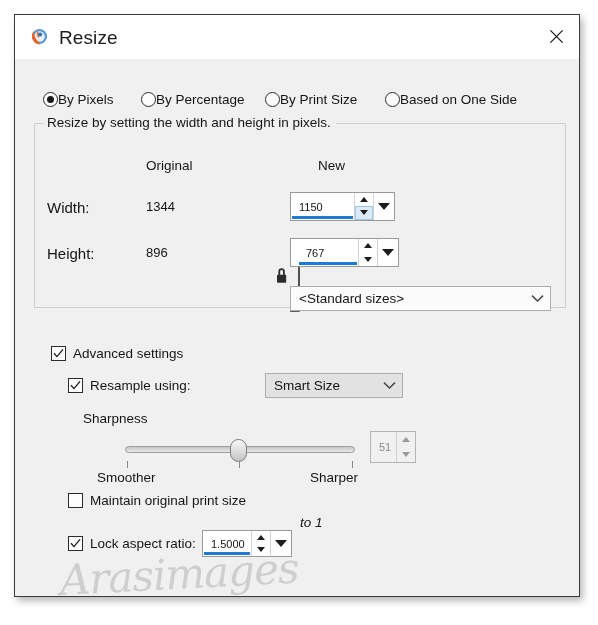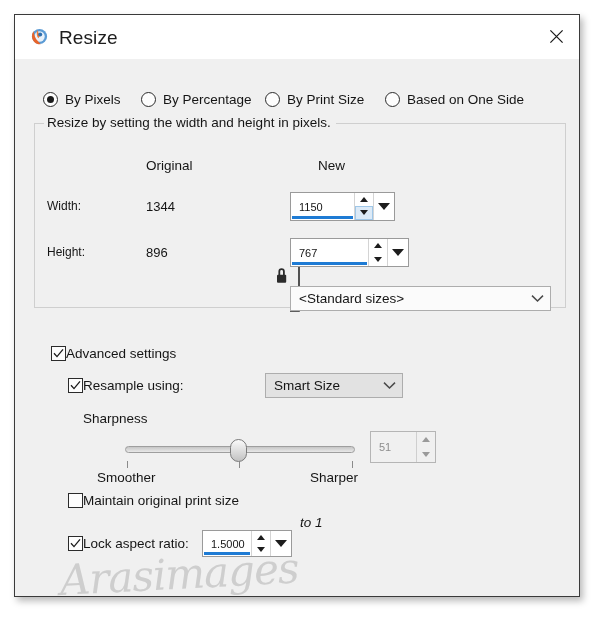--- a/index.html
+++ b/index.html
@@ -39,21 +39,21 @@
   }
   .close-btn svg{display:block;}
 
   .body-area{
     position:absolute;left:0;top:44px;right:0;bottom:0;
     background:#f0f0f0;
   }
 
   
   .radio-row{position:absolute;left:0;top:33px;width:100%;height:22px;}
-  .radio{position:absolute;display:flex;align-items:center;gap:7px;cursor:default;justify-content:flex-end;}
+  .radio{position:absolute;display:flex;align-items:center;cursor:default;justify-content:flex-end;}
   .radio .rdot{
     width:15px;height:15px;border-radius:50%;
     border:1.4px solid #2b2b2b;background:#fdfdfd;
     box-sizing:border-box;position:relative;flex:0 0 auto;
   }
   .radio.on .rdot:after{
     content:"";position:absolute;left:3px;top:3px;width:7px;height:7px;
     border-radius:50%;background:#1a1a1a;
   }
   .radio span{font-size:13.5px;color:#151515;white-space:nowrap;}
@@ -64,21 +64,21 @@
     border:1px solid #cfcfcf;box-sizing:border-box;
   }
   .group-legend{
     position:absolute;left:29px;top:56px;
     background:#f0f0f0;padding:0 5px 0 3px;
     font-size:13.5px;color:#151515;white-space:nowrap;
   }
 
   .col-hdr{position:absolute;font-size:13.5px;color:#151515;}
 
-  .field-label{position:absolute;font-size:12px;color:#151515;}
+  .field-label{position:absolute;font-size:15px;color:#151515;}
   .field-value{position:absolute;font-size:13px;color:#151515;}
 
   
   .spin{
     position:absolute;box-sizing:border-box;
     border:1px solid #9a9a9a;background:#ffffff;
     display:flex;align-items:stretch;
   }
   .spin .txt{
     flex:1;position:relative;display:flex;align-items:center;
@@ -123,21 +123,21 @@
     position:absolute;box-sizing:border-box;
     border:1px solid #adadad;background:#fbfbfb;
     display:flex;align-items:center;
   }
   .combo .ctext{flex:1;padding-left:8px;font-size:13.5px;color:#151515;}
   .combo .cbtn{width:26px;display:flex;align-items:center;justify-content:center;}
   .combo.grey{background:#e2e2e2;border:1px solid #adadad;}
   .chev{display:block;}
 
   
-  .cb{position:absolute;display:flex;align-items:center;cursor:default;}
+  .cb{position:absolute;display:flex;align-items:center;gap:7px;cursor:default;}
   .cb .box{
     width:15px;height:15px;border:1.4px solid #2b2b2b;background:#fdfdfd;
     box-sizing:border-box;position:relative;flex:0 0 auto;
   }
   .cb .box svg{position:absolute;left:1px;top:1px;}
   .cb label{font-size:13.5px;color:#151515;white-space:nowrap;}
 
   
   .slider-wrap{position:absolute;left:110px;top:375px;width:230px;height:46px;}
   .track{
@@ -237,21 +237,21 @@
       <div class="chain">
         <svg width="32" height="70" viewBox="0 0 32 70">
           <path d="M20 3 L29 3 L29 67 L20 67" stroke="#2b2b2b" stroke-width="1.6" fill="none"></path>
           <path d="M8.4 27.5 a3.2 3.2 0 0 1 6.4 0 v3.5 h-1.8 v-3.5 a1.4 1.4 0 0 0 -2.8 0 v3.5 h-1.8 z" fill="#2b2b2b"></path>
           <rect x="7" y="30.8" width="9.2" height="8" rx="1" fill="#2b2b2b"></rect>
         </svg>
       </div>
 
       <div class="field-label" style="left:32px;top:186px;">Height:</div>
       <div class="field-value" style="left:131px;top:186px;">896</div>
-      <div class="spin" style="left:275px;top:179px;width:119px;height:29px;">
+      <div class="spin" style="left:275px;top:179px;width:109px;height:29px;padding-left:7px;">
         <div class="txt">767</div>
         <div class="arrows">
           <div class="ar">
               <span class="tri-up"></span>
             </div>
           <div class="ar">
               <span class="tri-dn"></span>
             </div>
         </div>
         <div class="drop">
@@ -300,21 +300,21 @@
       <div class="slider-wrap">
         <div class="track"></div>
         <div class="thumb"></div>
         <span class="tick" style="left:2px;"></span>
         <span class="tick" style="left:114px;"></span>
         <span class="tick" style="left:227px;"></span>
         <span class="slab" style="left:-28px;">Smoother</span>
         <span class="slab" style="left:185px;">Sharper</span>
       </div>
 
-      <div class="spin dis" style="left:355px;top:372px;width:66px;height:32px;">
+      <div class="spin dis" style="left:355px;top:372px;width:46px;height:32px;">
         <div class="txt">51</div>
         <div class="arrows">
           <div class="ar">
               <span class="tri-up"></span>
             </div>
           <div class="ar">
               <span class="tri-dn"></span>
             </div>
         </div>
       </div>

